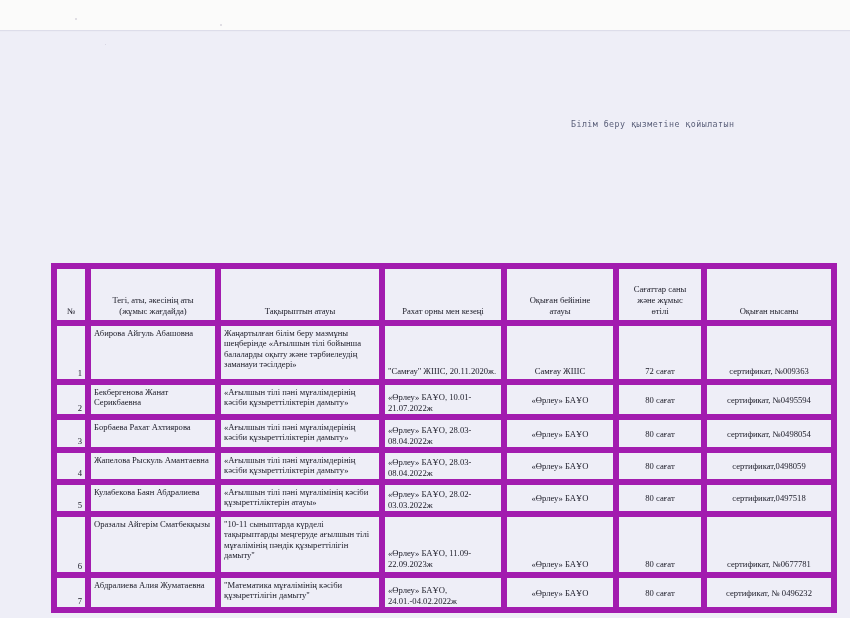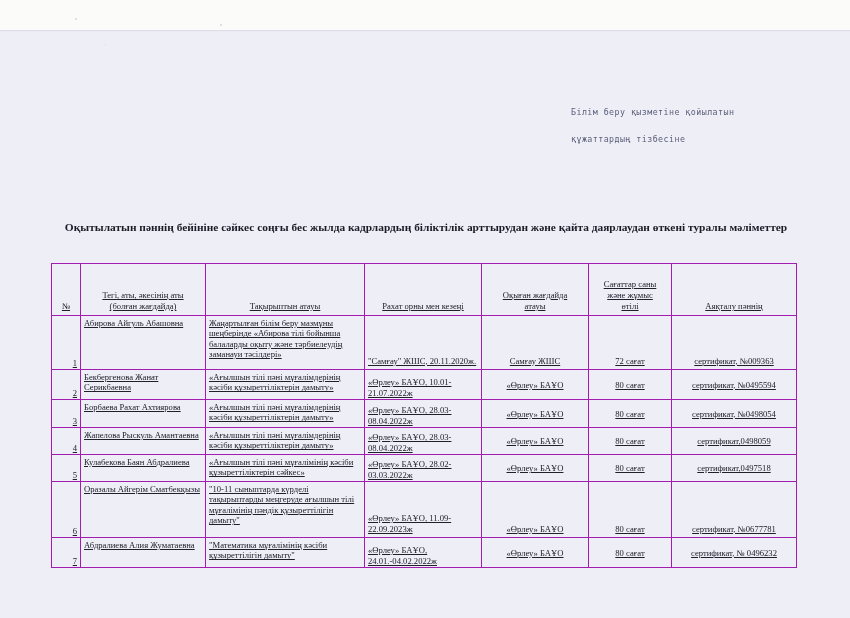--- a/index.html
+++ b/index.html
@@ -16,21 +16,21 @@
     position:absolute; left:0; top:0; width:850px; height:30px;
     background:#fbfbfa;
     box-shadow:0 1px 1px rgba(190,190,210,.35);
   }
   #page{
     position:absolute; left:0; top:0; width:850px; height:618px;
   }
 
   
   #form-ref{
-    position:absolute; left:571px; top:92px; width:250px;
+    position:absolute; left:571px; top:104px; width:250px;
     font-family:"DejaVu Sans Mono", monospace;
     font-size:8.3px;
     line-height:13.6px;
     letter-spacing:.45px;
     color:#5a5f79;
     white-space:pre-line;
   }
   #form-ref div{ white-space:nowrap; }
 
   
@@ -47,25 +47,24 @@
   #tbl-wrap{ position:absolute; left:51px; top:263px; width:700px; }
   table{
     border-collapse:collapse;
     width:700px;
     table-layout:fixed;
     font-size:8.6px;
     line-height:10.4px;
     color:#20202c;
   }
   table td, table th{
-    border:1px solid #a21caf;
+    border:6px solid #a21caf;
     padding:2px 3px 1px 3px;
     vertical-align:top;
     font-weight:normal;
-    text-decoration:underline;
   }
   thead th{
     text-align:center;
     vertical-align:bottom;
     height:46px;
     padding-bottom:3px;
     line-height:11px;
   }
   .c-num   { width:22px;  text-align:right; vertical-align:bottom; padding-right:3px; padding-bottom:1px;}
   .c-name  { width:118px; }
@@ -102,50 +101,45 @@
 <div id="page">
 
   <div id="top-strip"></div>
 
   <div class="speck" style="left:75px; top:18px; width:2px; height:2px;"></div>
   <div class="speck" style="left:220px; top:24px; width:2px; height:2px;"></div>
   <div class="speck" style="left:105px; top:44px; width:1px; height:1px;"></div>
 
   <div id="form-ref">
     <div>Білім беру қызметіне қойылатын</div>
-    <div>құжаттардың тізбесіне</div>
   </div>
 
-  <div id="doc-title">
-    <span>Оқытылатын пәннің бейініне сәйкес соңғы бес жылда кадрлардың біліктілік арттырудан және қайта даярлаудан өткені</span>
-    <span>туралы мәліметтер</span>
-  </div>
 
   <div id="tbl-wrap">
     <table>
       <thead>
         <tr>
           <th class="c-num">№</th>
           <th class="c-name nowrapish">Тегі, аты, әкесінің аты
-(болған жағдайда)</th>
+(жұмыс жағдайда)</th>
           <th class="c-topic">Тақырыптын атауы</th>
           <th class="c-place">Рахат орны мен кезеңі</th>
-          <th class="c-org nowrapish">Оқыған жағдайда
+          <th class="c-org nowrapish">Оқыған бейініне
 атауы</th>
           <th class="c-hours nowrapish">Сағаттар саны
 және жұмыс
 өтілі</th>
-          <th class="c-form">Аяқталу пәннің</th>
+          <th class="c-form">Оқыған нысаны</th>
         </tr>
       </thead>
       <tbody>
         <tr class="r1">
           <td class="c-num">1</td>
           <td class="c-name">Абирова Айгуль Абашовна</td>
-          <td class="c-topic">Жаңартылған білім беру мазмұны шеңберінде «Абирова тілі бойынша балаларды оқыту және тәрбиелеудің заманауи тәсілдері»</td>
+          <td class="c-topic">Жаңартылған білім беру мазмұны шеңберінде «Ағылшын тілі бойынша балаларды оқыту және тәрбиелеудің заманауи тәсілдері»</td>
           <td class="c-place">"Самғау" ЖШС, 20.11.2020ж.</td>
           <td class="c-org">Самғау ЖШС</td>
           <td class="c-hours">72 сағат</td>
           <td class="c-form">сертификат, №009363</td>
         </tr>
         <tr class="r2">
           <td class="c-num">2</td>
           <td class="c-name">Бекбергенова Жанат Серикбаевна</td>
           <td class="c-topic">«Ағылшын тілі пәні мұғалімдерінің кәсіби құзыреттіліктерін дамыту»</td>
           <td class="c-place">«Өрлеу» БАҰО, 10.01-21.07.2022ж</td>
@@ -167,21 +161,21 @@
           <td class="c-name">Жапелова Рыскуль Амантаевна</td>
           <td class="c-topic">«Ағылшын тілі пәні мұғалімдерінің кәсіби құзыреттіліктерін дамыту»</td>
           <td class="c-place">«Өрлеу» БАҰО, 28.03-08.04.2022ж</td>
           <td class="c-org">«Өрлеу» БАҰО</td>
           <td class="c-hours">80 сағат</td>
           <td class="c-form">сертификат,0498059</td>
         </tr>
         <tr class="r5">
           <td class="c-num">5</td>
           <td class="c-name">Кулабекова Баян Абдралиева</td>
-          <td class="c-topic">«Ағылшын тілі пәні мұғалімінің кәсіби құзыреттіліктерін сәйкес»</td>
+          <td class="c-topic">«Ағылшын тілі пәні мұғалімінің кәсіби құзыреттіліктерін атауы»</td>
           <td class="c-place">«Өрлеу» БАҰО, 28.02-03.03.2022ж</td>
           <td class="c-org">«Өрлеу» БАҰО</td>
           <td class="c-hours">80 сағат</td>
           <td class="c-form">сертификат,0497518</td>
         </tr>
         <tr class="r6">
           <td class="c-num">6</td>
           <td class="c-name">Оразалы Айгерім Сматбекқызы</td>
           <td class="c-topic">"10-11 сыныптарда күрделі тақырыптарды меңгеруде ағылшын тілі мұғалімінің пәндік құзыреттілігін дамыту"</td>
           <td class="c-place">«Өрлеу» БАҰО, 11.09-22.09.2023ж</td>

